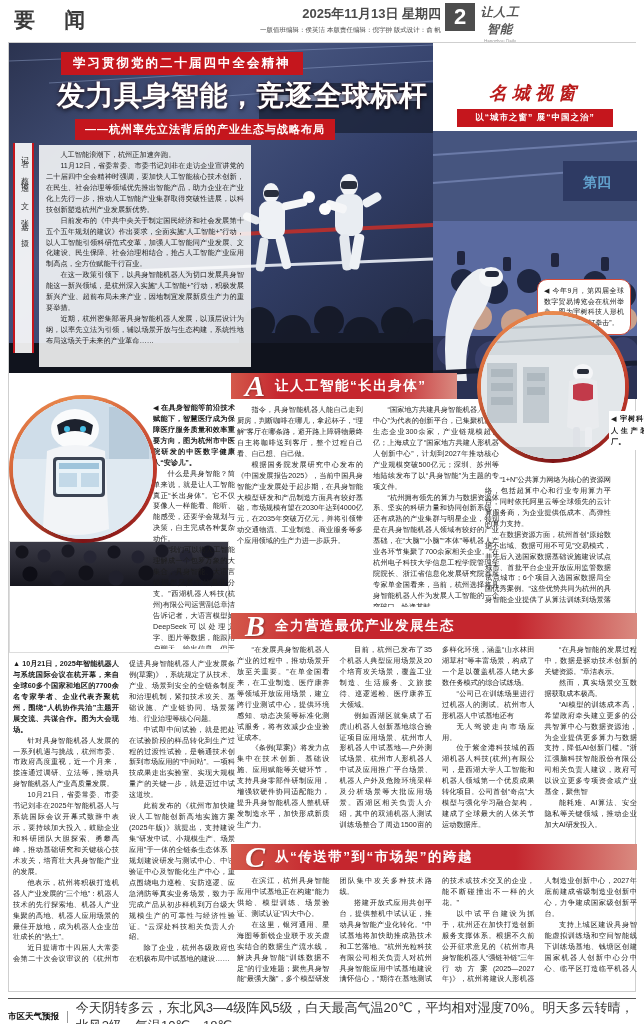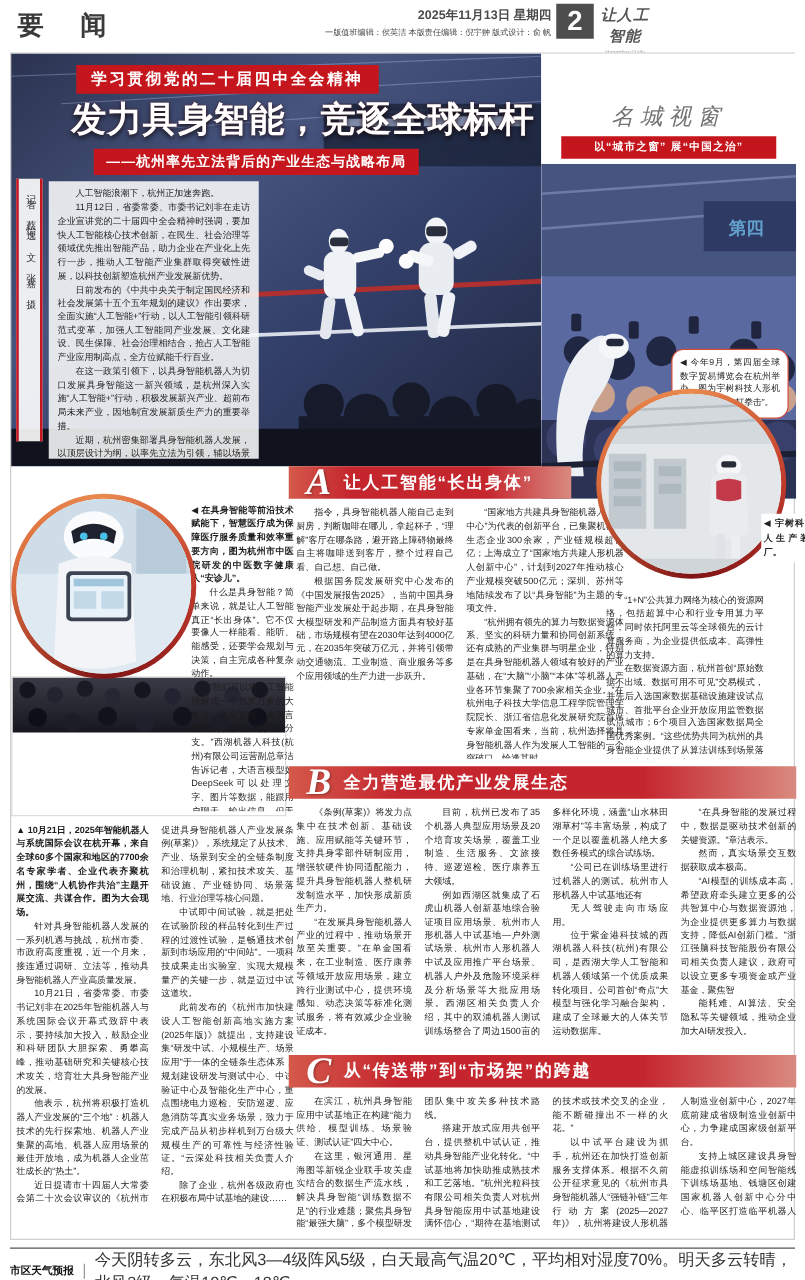--- a/index.html
+++ b/index.html
@@ -3,44 +3,44 @@
 <meta charset="utf-8">
 <style>
   * { margin:0; padding:0; box-sizing:border-box; }
   html,body { width:644px; height:1024px; background:#fff; font-family:"Liberation Sans","DejaVu Sans",sans-serif; color:#222; overflow:hidden; }
   #page { position:relative; width:644px; height:1024px; background:#fff; }
 
   
   #hdr { position:absolute; left:0; top:0; width:527px; height:40px; }
   #hdr .section-label { position:absolute; left:14px; top:6px; font-family:"Liberation Serif",serif; font-size:21px; font-weight:bold; letter-spacing:12px; color:#3a3a3a; }
   #hdr .right-meta { position:absolute; right:86px; top:5px; text-align:right; color:#4a4a4a; }
-  #hdr .date-line { font-size:10px; font-weight:bold; }
+  #hdr .date-line { font-size:13px; font-weight:bold; }
   #hdr .editors-line { font-size:6.5px; margin-top:3px; }
   #hdr .pagenum { position:absolute; right:52px; top:3px; width:30px; height:28px; background:#4d4d4d; color:#fff; font-size:22px; font-weight:bold; text-align:center; line-height:28px; }
   #hdr .masthead { position:absolute; right:4px; top:4px; width:46px; text-align:center; }
   #hdr .masthead .cn { font-family:"Liberation Serif",serif; font-style:italic; font-weight:bold; font-size:12px; color:#555; letter-spacing:1px; }
   #hdr .masthead .en { font-size:4.5px; color:#999; margin-top:1px; }
 
   
   #frame { position:absolute; left:8px; top:42px; width:628px; height:950px; border:1px solid #cfcfcf; background:#fff; }
 
   
   #hero { position:absolute; left:0; top:0; width:424px; height:330px; overflow:hidden; background:linear-gradient(140deg,#2b3350 0%,#46547e 35%,#33406a 60%,#20273f 100%); }
   #hero svg { position:absolute; left:0; top:0; }
   .eyebrow { position:absolute; left:52px; top:9px; background:#c5161d; color:#fff; font-size:12.5px; font-weight:bold; padding:3px 12px; letter-spacing:2px; }
   .main-title { position:absolute; left:48px; top:34px; width:376px; color:#fff; font-size:28px; font-weight:bold; letter-spacing:0.5px; text-shadow:0 2px 4px rgba(0,0,0,.65), 0 0 2px rgba(120,20,20,.6); white-space:nowrap; }
   .sub-title { position:absolute; left:66px; top:76px; background:#c5161d; color:#fff; font-size:11px; font-weight:bold; padding:3px 10px; letter-spacing:1px; }
   .byline-vert { position:absolute; left:4px; top:100px; height:210px; writing-mode:vertical-rl; text-orientation:upright; background:rgba(255,255,255,.9); border-left:2px solid #c5161d; border-right:2px solid #c5161d; padding:6px 3px; font-size:8px; letter-spacing:4px; color:#333; }
-  .intro-box { position:absolute; left:30px; top:102px; width:168px; height:222px; background:rgba(249,250,251,.88); padding:5px 7px; font-size:7.2px; line-height:1.55; text-align:justify; color:#161616; overflow:hidden; }
+  .intro-box { position:absolute; left:30px; top:102px; width:212px; height:222px; background:rgba(249,250,251,.88); padding:5px 7px; font-size:7.2px; line-height:1.55; text-align:justify; color:#161616; overflow:hidden; }
   .intro-box p { text-indent:2em; }
 
   
   #city { position:absolute; left:424px; top:0; width:204px; height:345px; background:#fff; }
-  #city .cw-title { margin-top:38px; text-align:center; font-family:"Liberation Serif",serif; font-style:italic; font-weight:normal; font-size:18px; color:#737373; letter-spacing:5px; }
-  #city .cw-sub { margin:4px auto 0; width:172px; background:#c5161d; color:#fff; text-align:center; font-size:8.5px; font-weight:bold; padding:3px 0; letter-spacing:1px; }
+  #city .cw-title { margin-top:38px; text-align:center; font-family:"Liberation Serif",serif; font-style:italic; font-weight:bold; font-size:18px; color:#b91c1c; letter-spacing:5px; }
+  #city .cw-sub { margin:4px auto 0; width:156px; background:#c5161d; color:#fff; text-align:center; font-size:8.5px; font-weight:bold; padding:3px 0; letter-spacing:1px; }
   #city .cw-photo { position:relative; margin-top:4px; width:204px; height:268px; overflow:hidden; }
   .caption-bubble { position:absolute; right:6px; top:148px; width:94px; background:#fff; border:1.5px solid #cf4b3a; border-radius:10px; padding:6px 6px; font-size:7px; line-height:1.5; color:#222; text-align:justify; }
 
   
   .ring { border-radius:50%; padding:4px; background:conic-gradient(#e98a4e,#c0392b,#7e1416,#d96a3c,#e98a4e); }
   .ring .ph { width:100%; height:100%; border-radius:50%; overflow:hidden; background:#e8eef4; position:relative; }
   #circle-robot { position:absolute; left:0px; top:352px; width:148px; height:148px; z-index:5; }
   #circle-factory { position:absolute; left:468px; top:268px; width:152px; height:152px; z-index:5; }
 
   .factory-cap { position:absolute; left:566px; top:368px; width:60px; font-size:7.2px; font-weight:bold; line-height:1.6; background:#fff; padding:2px; z-index:6; text-align:justify;margin-left:34px; }
@@ -326,21 +326,21 @@
     <div id="left-article" class="col-abs bodytext">
       <p class="cap-bold">▲ 10月21日，2025年智能机器人与系统国际会议在杭开幕，来自全球60多个国家和地区的7700余名专家学者、企业代表齐聚杭州，围绕“人机协作共治”主题开展交流、共谋合作。图为大会现场。</p>
       <span><p>针对具身智能机器人发展的一系列机遇与挑战，杭州市委、市政府高度重视，近一个月来，接连通过调研、立法等，推动具身智能机器人产业高质量发展。</p><p>10月21日，省委常委、市委书记刘非在2025年智能机器人与系统国际会议开幕式致辞中表示，要持续加大投入，鼓励企业和科研团队大胆探索、勇攀高峰，推动基础研究和关键核心技术攻关，培育壮大具身智能产业的发展。</p><p>他表示，杭州将积极打造机器人产业发展的“三个地”：机器人技术的先行探索地、机器人产业集聚的高地、机器人应用场景的最佳开放地，成为机器人企业茁壮成长的“热土”。</p><p>近日提请市十四届人大常委会第二十次会议审议的《杭州市促进具身智能机器人产业发展条例(草案)》，系统规定了从技术、产业、场景到安全的全链条制度和治理机制，紧扣技术攻关、基础设施、产业链协同、场景落地、行业治理等核心问题。</p><p>中试即中间试验，就是把处在试验阶段的样品转化到生产过程的过渡性试验，是畅通技术创新到市场应用的“中间站”。一项科技成果走出实验室、实现大规模量产的关键一步，就是迈过中试这道坎。</p><p>此前发布的《杭州市加快建设人工智能创新高地实施方案(2025年版)》就提出，支持建设集“研发中试、小规模生产、场景应用”于一体的全链条生态体系，规划建设研发与测试中心、中试验证中心及智能化生产中心，重点围绕电力巡检、安防巡逻、应急消防等真实业务场景，致力于完成产品从初步样机到万台级大规模生产的可靠性与经济性验证。“云深处科技相关负责人介绍。</p><p>除了企业，杭州各级政府也在积极布局中试基地的建设……</p></span>
     </div>
 
     <div id="banner-b" class="sec-banner">
       <span class="sec-letter">B</span>
       <span class="sec-title">全力营造最优产业发展生态</span>
     </div>
     <div id="b-cols" class="col-abs bodytext">
-      <span><p>《条例(草案)》将发力点集中在技术创新、基础设施、应用赋能等关键环节，支持具身零部件研制应用，增强软硬件协同适配能力，提升具身智能机器人整机研发制造水平，加快形成新质生产力。</p><p>“在发展具身智能机器人产业的过程中，推动场景开放至关重要。”在单金国看来，在工业制造、医疗康养等领域开放应用场景，建立跨行业测试中心，提供环境感知、动态决策等标准化测试服务，将有效减少企业验证成本。</p></span>
+      <span><p>“在发展具身智能机器人产业的过程中，推动场景开放至关重要。”在单金国看来，在工业制造、医疗康养等领域开放应用场景，建立跨行业测试中心，提供环境感知、动态决策等标准化测试服务，将有效减少企业验证成本。</p><p>《条例(草案)》将发力点集中在技术创新、基础设施、应用赋能等关键环节，支持具身零部件研制应用，增强软硬件协同适配能力，提升具身智能机器人整机研发制造水平，加快形成新质生产力。</p></span>
       <span><p>目前，杭州已发布了35个机器人典型应用场景及20个培育攻关场景，覆盖工业制造、生活服务、文旅接待、巡逻巡检、医疗康养五大领域。</p><p>例如西湖区就集成了石虎山机器人创新基地综合验证项目应用场景、杭州市人形机器人中试基地—户外测试场景、杭州市人形机器人中试及应用推广平台场景、机器人户外及危险环境采样及分析场景等大批应用场景。西湖区相关负责人介绍，其中的双浦机器人测试训练场整合了周边1500亩的多样化环境，涵盖“山水林田湖草村”等丰富场景，构成了一个足以覆盖机器人绝大多数任务模式的综合试练场。</p><p>“公司已在训练场里进行过机器人的测试。杭州市人形机器人中试基地还有</p></span>
       <span><p>无人驾驶走向市场应用。</p><p>位于紫金港科技城的西湖机器人科技(杭州)有限公司，是西湖大学人工智能和机器人领域第一个优质成果转化项目。公司首创“奇点”大模型与强化学习融合架构，建成了全球最大的人体关节运动数据库。</p><p>“在具身智能的发展过程中，数据是驱动技术创新的关键资源。”章洁表示。</p><p>然而，真实场景交互数据获取成本极高。</p><p>“AI模型的训练成本高，希望政府牵头建立更多的公共智算中心与数据资源池，为企业提供更多算力与数据支持，降低AI创新门槛。”浙江强脑科技智能股份有限公司相关负责人建议，政府可以设立更多专项资金或产业基金，聚焦智</p></span>
       <span><p>能耗难、AI算法、安全隐私等关键领域，推动企业加大AI研发投入。</p></span>
     </div>
 
     <div id="banner-c" class="sec-banner">
       <span class="sec-letter">C</span>
       <span class="sec-title">从“传送带”到“市场架”的跨越</span>
     </div>
     <div id="c-cols" class="col-abs bodytext">

